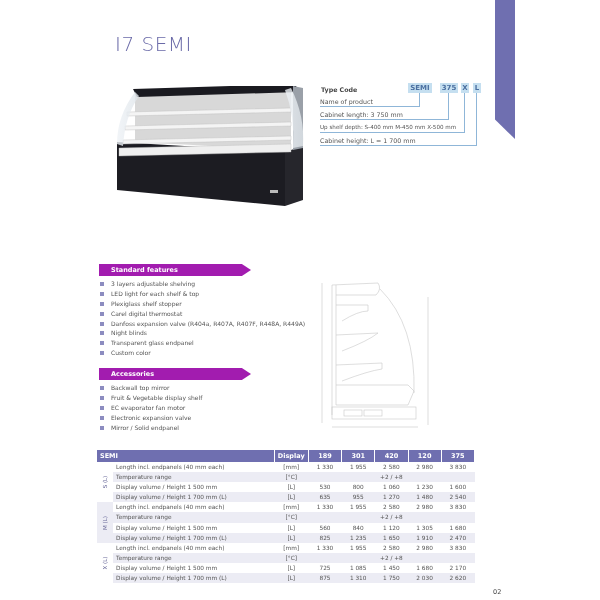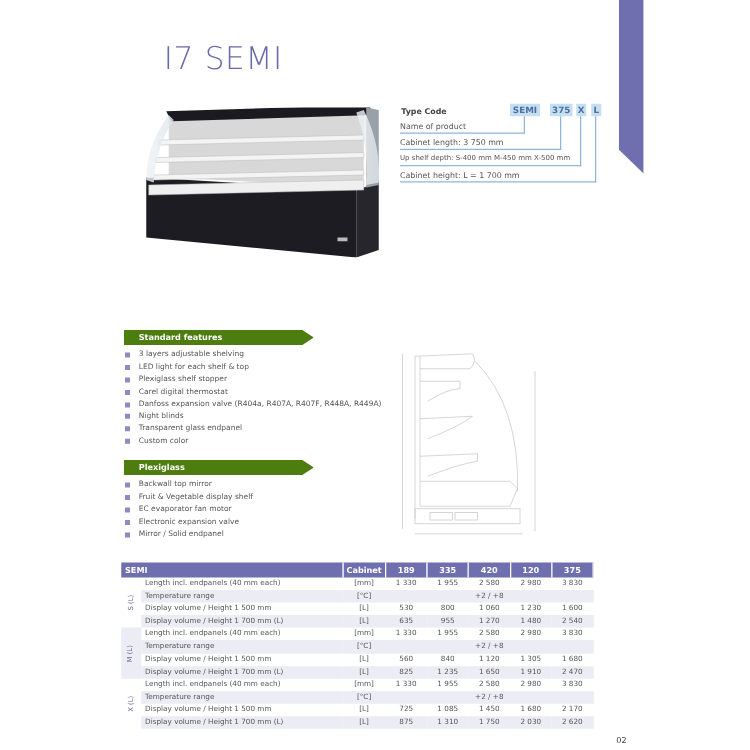--- a/index.html
+++ b/index.html
@@ -2,36 +2,36 @@
 <html><head>
 <meta charset="utf-8">
 <style>
   * { box-sizing: border-box; margin: 0; padding: 0; }
   html, body { width: 600px; height: 600px; background: #ffffff; overflow: hidden; }
   body { position: relative; font-family: "DejaVu Sans", sans-serif; color: #555; }
 
   .side-tab { position: absolute; left: 495px; top: 0; width: 20px; height: 139px;
     background: #6f6fb0; clip-path: polygon(0 0, 100% 0, 100% 100%, 0 86%); }
 
-  .title { position: absolute; left: 115px; top: 32px; font-size: 25px; font-weight: 300;
-    color: #6a6aa8; letter-spacing: 0.5px; font-family: "DejaVu Sans", sans-serif; margin-left: 16px; }
+  .title { position: absolute; left: 115px; top: 32px; font-size: 20px; font-weight: 300;
+    color: #6a6aa8; letter-spacing: 0.5px; font-family: "DejaVu Sans", sans-serif; }
 
   
   .photo { position: absolute; left: 115px; top: 86px; width: 190px; height: 120px; }
 
   
   .typecode { position: absolute; left: 320px; top: 82px; width: 175px; height: 70px; font-size: 6.3px; color: #555; }
   .tc-label { position: absolute; left: 1px; top: 4px; font-weight: bold; color: #444; }
   .tc-seg { position: absolute; top: 1px; height: 10px; background: #c5dff0; color: #4a6fa0;
     font-weight: bold; font-size: 7px; line-height: 10px; text-align: center; }
   .tc-row { position: absolute; left: 0; height: 11px; line-height: 11px; }
   .tc-line { position: absolute; border-color: #8fb6d8; border-style: solid; border-width: 0; }
 
   
-  .sec-head { position: absolute; left: 99px; height: 12px; width: 152px; background: #4d7c0f;
+  .sec-head { position: absolute; left: 99px; height: 12px; width: 152px; background: #a21caf;
     color: #fff; font-size: 6.5px; font-weight: bold; line-height: 12px; padding-left: 12px;
     clip-path: polygon(0 0, 94% 0, 100% 50%, 94% 100%, 0 100%); }
   .list { position: absolute; left: 100px; list-style: none; font-size: 6px; color: #555; }
   .list li { height: 9.9px; line-height: 9.9px; display: flex; align-items: center; }
   .list li .bullet { display: inline-block; width: 4px; height: 4px; background: #8c8cc0; margin-right: 7px; }
 
   
   .drawing { position: absolute; left: 318px; top: 275px; width: 120px; height: 160px; }
 
   
@@ -130,21 +130,21 @@
   <li>
       <span class="bullet"></span>
       <span>Transparent glass endpanel</span>
     </li>
   <li>
       <span class="bullet"></span>
       <span>Custom color</span>
     </li>
 </ul>
 
-<div class="sec-head" style="top:368px;">Plexiglass</div>
+<div class="sec-head" style="top:368px;">Accessories</div>
 <ul class="list" style="top:383px;">
   <li>
       <span class="bullet"></span>
       <span>Backwall top mirror</span>
     </li>
   <li>
       <span class="bullet"></span>
       <span>Fruit &amp; Vegetable display shelf</span>
     </li>
   <li>
@@ -175,23 +175,23 @@
   <rect x="26" y="135" width="18" height="6"></rect>
   <rect x="46" y="135" width="18" height="6"></rect>
   <line x1="110" y1="22" x2="110" y2="150"></line>
   <line x1="14" y1="152" x2="100" y2="152"></line>
 </svg>
 
 <table class="spec">
   <thead>
     <tr>
       <th class="semi" colspan="2">SEMI</th>
-      <th>Cabinet</th>
+      <th>Display</th>
       <th>189</th>
-      <th>335</th>
+      <th>301</th>
       <th>420</th>
       <th>120</th>
       <th>375</th>
     </tr>
   </thead>
   <tbody>
 
     <tr>
       <td class="grp" rowspan="4"><span>S (L)</span></td>
       <td class="desc">Length incl. endpanels (40 mm each)</td>

